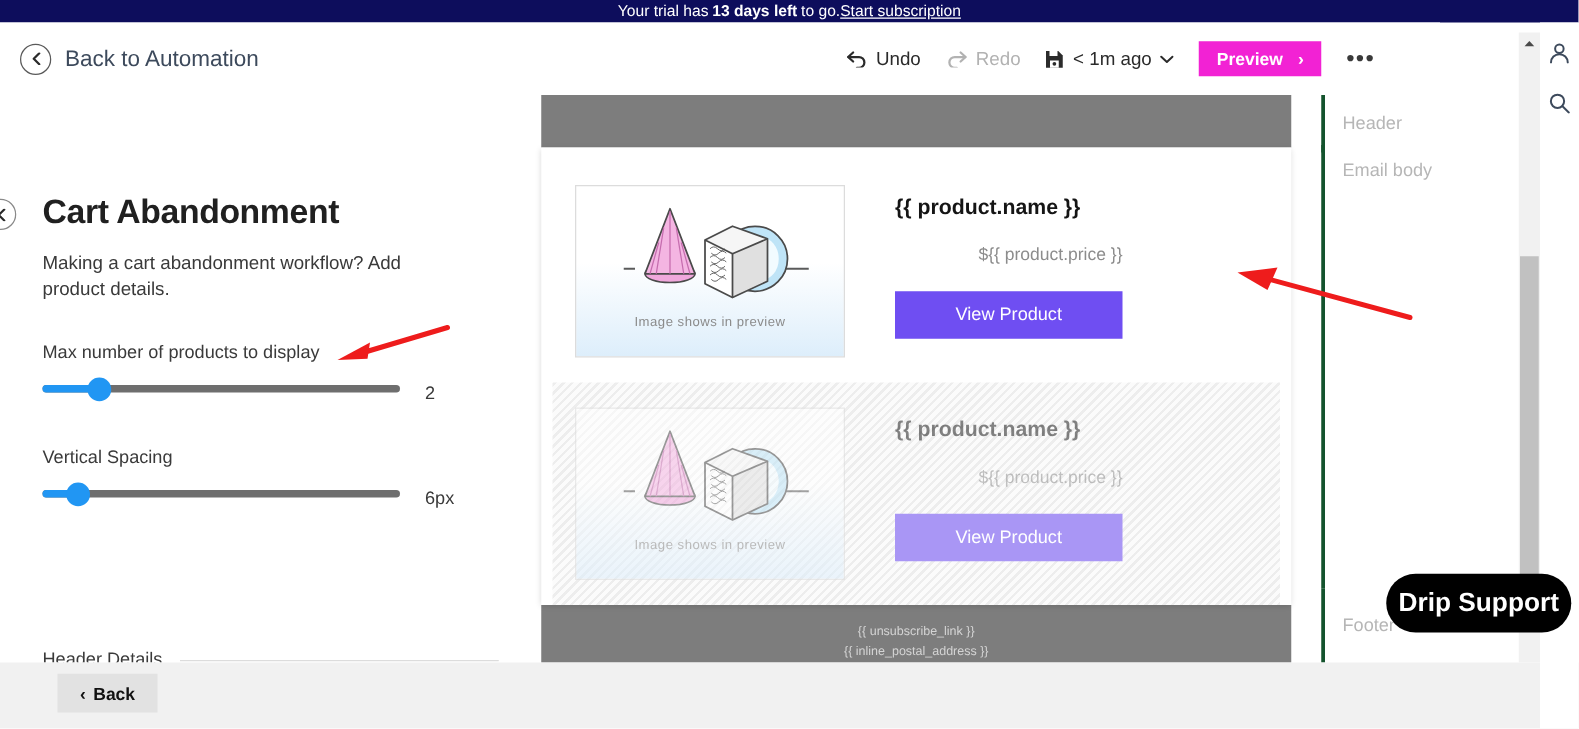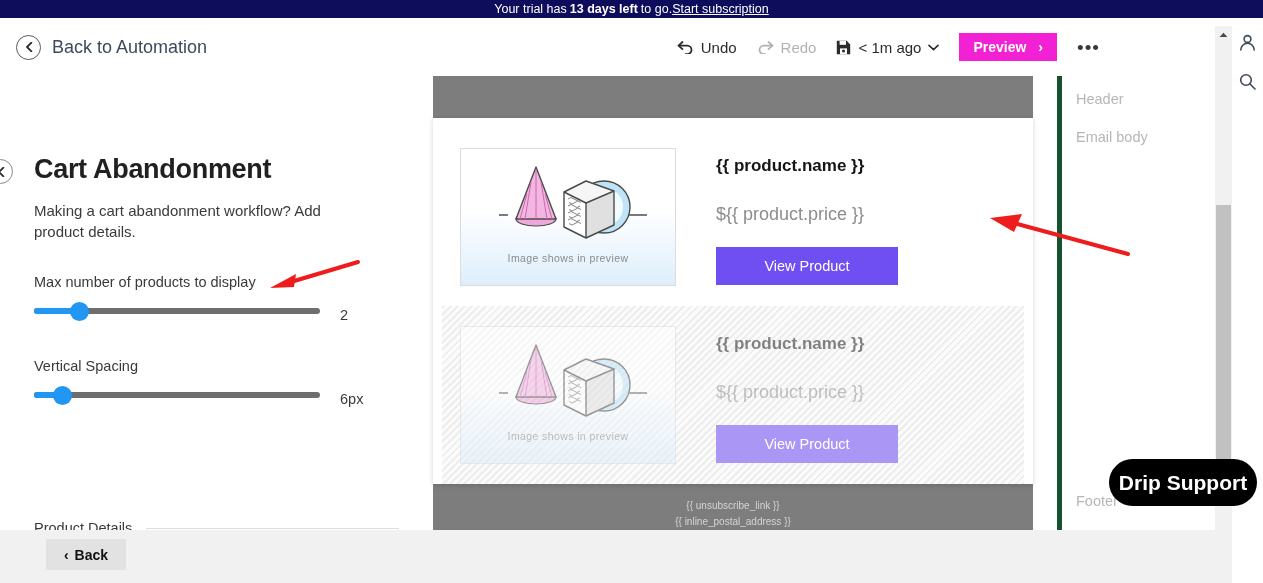--- a/index.html
+++ b/index.html
@@ -152,41 +152,41 @@
     border: 1px solid #dcdcdc;
     background: linear-gradient(to bottom, #ffffff 0%, #ffffff 45%, #ddeefb 100%);
     flex: 0 0 auto;
   }
   .ph-caption {
     position: absolute; left: 0; right: 0; bottom: 21px;
     text-align: center; font-size: 10.5px; color: #8b8b8b; letter-spacing: .4px;
   }
   .prod-info { margin-left: 40px; padding-top: 8px; }
   .prod-name { font-size: 17px; font-weight: bold; color: #151515; }
-  .prod-price { margin-top: 28px; font-size: 18px; color: #8c8c8c; }
+  .prod-price { margin-top: 19px; font-size: 14px; color: #8c8c8c; text-align: right; }
   .view-btn {
     margin-top: 22px; width: 182px; height: 38px;
     background: #6f4ef2; color: #ffffff; border: none;
     font-size: 14.5px; display: flex; align-items: center; justify-content: center;
   }
   .email-footer {
     width: 600px; background: #7d7d7d; color: #d4d4d4;
     text-align: center; font-size: 10px; line-height: 1.55;
     padding: 14px 0 18px 0;
   }
 
   
   .struct-panel {
     position: absolute; left: 1043px; top: 76px; width: 172px; height: 454px;
     background: #ffffff;
   }
   .struct-item {
     position: absolute; left: 14px;
     padding-left: 14px;
-    border-left: 5px solid #14532d;
+    border-left: 3px solid #14532d;
     color: #b6b6b6; font-size: 14.5px;
     height: 46px; display: flex; align-items: center;
     width: 150px;
   }
 
   
   .scrollbar {
     position: absolute; left: 1215px; top: 26px; width: 17px; height: 504px;
     background: #f1f1f1; z-index: 6;
   }
@@ -332,21 +332,21 @@
     <div class="ctrl-label" style="top:282px">Vertical Spacing</div>
     <div class="slider-row" style="top:316px">
       <div class="slider-track">
         <div class="slider-fill" style="width:10%"></div>
         <div class="slider-thumb" style="left:10%"></div>
       </div>
     </div>
     <div class="slider-value" style="top:315px">6px</div>
 
     <div class="section-head">
-      <span class="sh-text">Product Details</span>
+      <span class="sh-text">Header Details</span>
       <span class="sh-rule"></span>
     </div>
 
   </div>
 
   <div class="canvas">
     <div class="email-sheet">
 
       <div class="email-header"></div>
 

